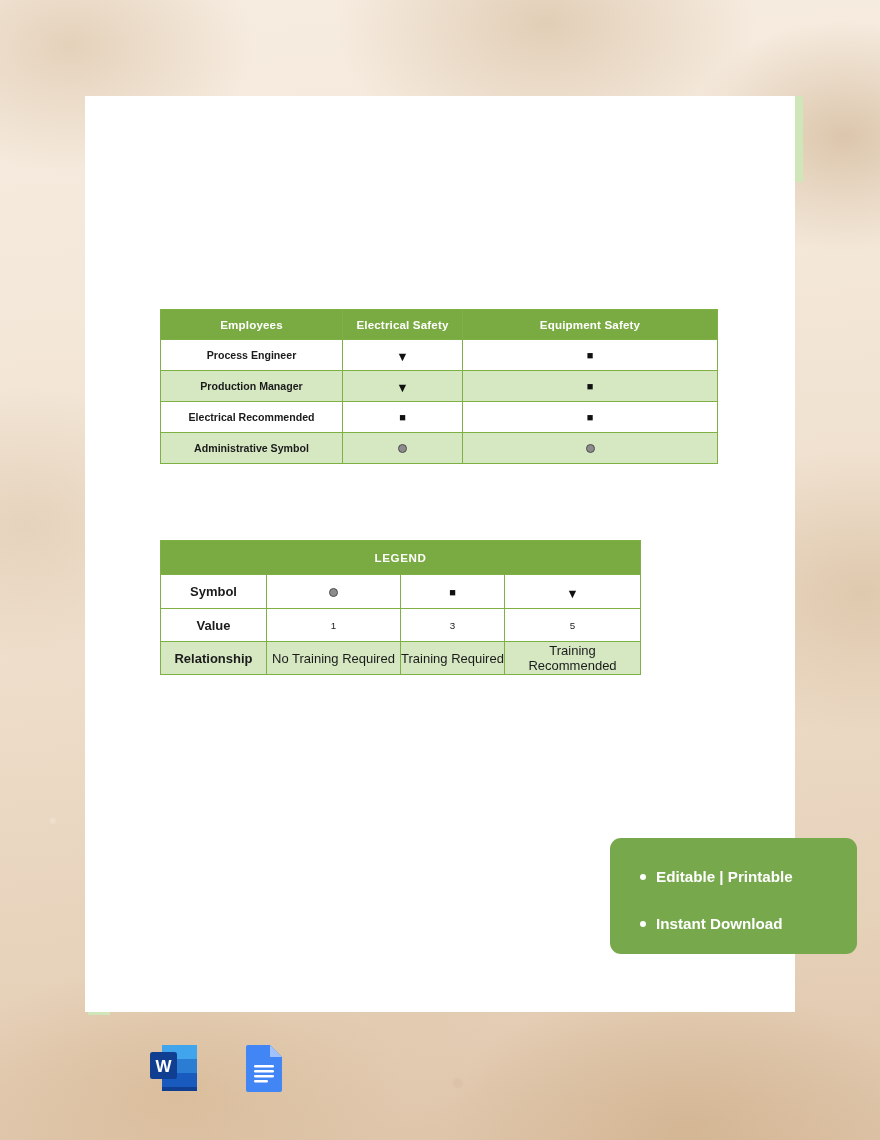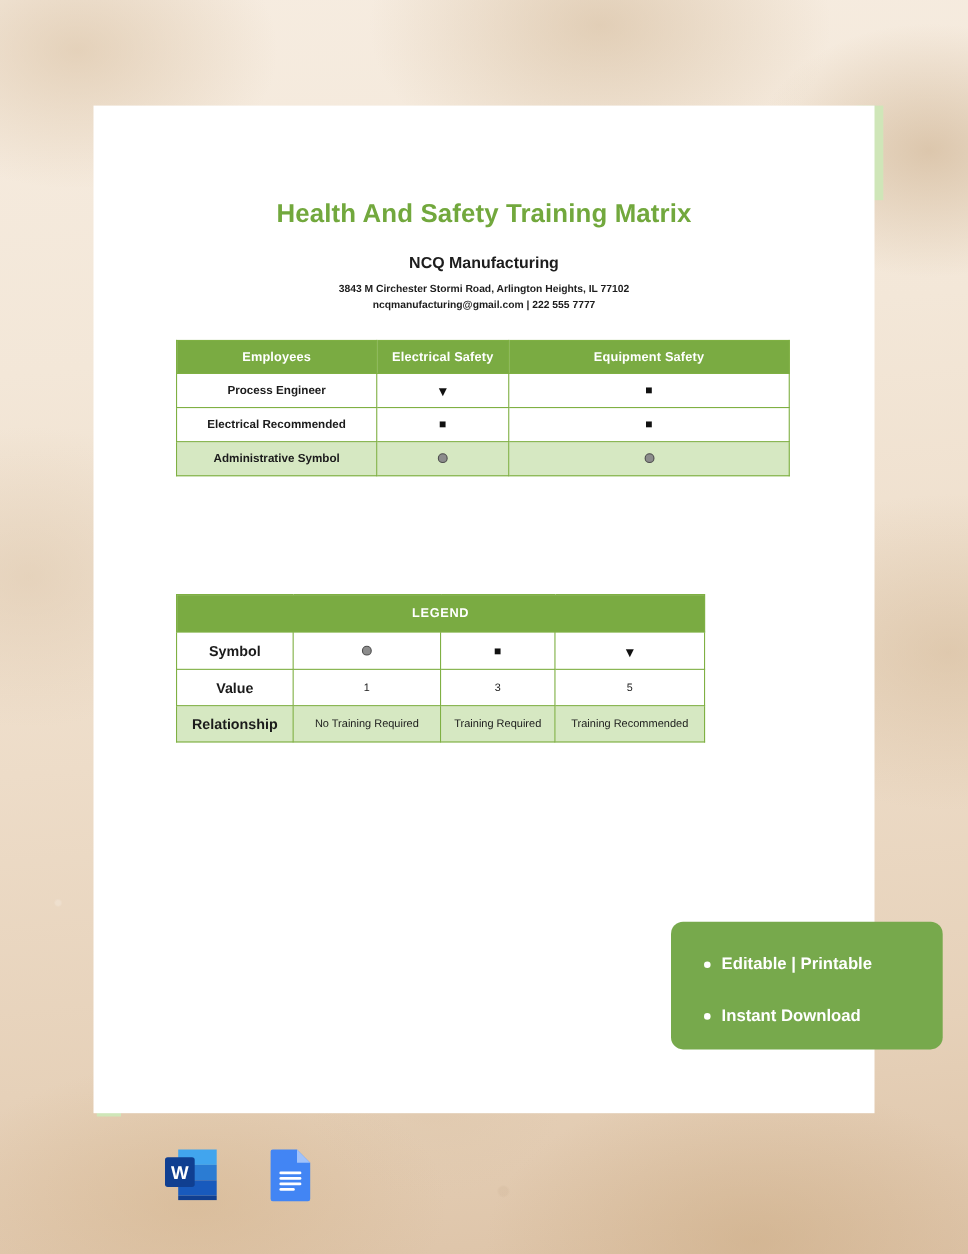--- a/index.html
+++ b/index.html
@@ -175,21 +175,21 @@
     font-weight: bold;
     color: #1b1b1b;
     height: 33px;
   }
   .legend-value {
     font-size: 9.8px;
     color: #1b1b1b;
     height: 33px;
   }
   .legend-rel {
-    font-size: 10px;
+    font-size: 13px;
     color: #1b1b1b;
     height: 28px;
     padding: 0 4px;
   }
   .legend-sym-cell { height: 33px; line-height: 33px; }
 
   
   #promo-badge {
     position: absolute;
     left: 610px;
@@ -231,46 +231,45 @@
 </head>
 <body>
 
 <div id="backdrop"></div>
 
 <div class="accent-strip" id="accent-top-right"></div>
 <div class="accent-strip" id="accent-bottom-left"></div>
 
 <div id="document-page">
 
-  <div id="doc-header">
-    <h1 id="page-title">Health And Safety Training Matrix</h1>
-    <p id="company-name">NCQ Manufacturing</p>
-    <p class="company-line" id="company-line-1">3843 M Circhester Stormi Road, Arlington Heights, IL 77102</p>
-    <p class="company-line" id="company-line-2">ncqmanufacturing@gmail.com | 222 555 7777</p>
-  </div>
 
   <table class="doc-table" id="matrix-table">
     <colgroup>
       <col class="c-emp">
         <col class="c-elec">
         <col class="c-equi">
     </colgroup>
     <thead>
       <tr>
         <th class="thead-cell">Employees</th>
         <th class="thead-cell">Electrical Safety</th>
         <th class="thead-cell">Equipment Safety</th>
       </tr>
     </thead>
     <tbody>
       <tr class="row-white">
         <td class="cell-label">Process Engineer</td>
         <td class="cell-symbol row-white"><span class="sym sym-triangle">▼</span></td>
         <td class="cell-symbol row-white"><span class="sym sym-square">■</span></td>
       </tr>
+      <tr class="row-tint">
+        <td class="cell-label">Production Manager</td>
+        <td class="cell-symbol"><span class="sym sym-triangle">▼</span></td>
+        <td class="cell-symbol"><span class="sym sym-square">■</span></td>
+      </tr>
       <tr class="row-white">
         <td class="cell-label">Electrical Recommended</td>
         <td class="cell-symbol"><span class="sym sym-square">■</span></td>
         <td class="cell-symbol"><span class="sym sym-square">■</span></td>
       </tr>
       <tr class="row-tint">
         <td class="cell-label">Administrative Symbol</td>
         <td class="cell-symbol"><span class="sym sym-circle"></span></td>
         <td class="cell-symbol"><span class="sym sym-circle"></span></td>
       </tr>

